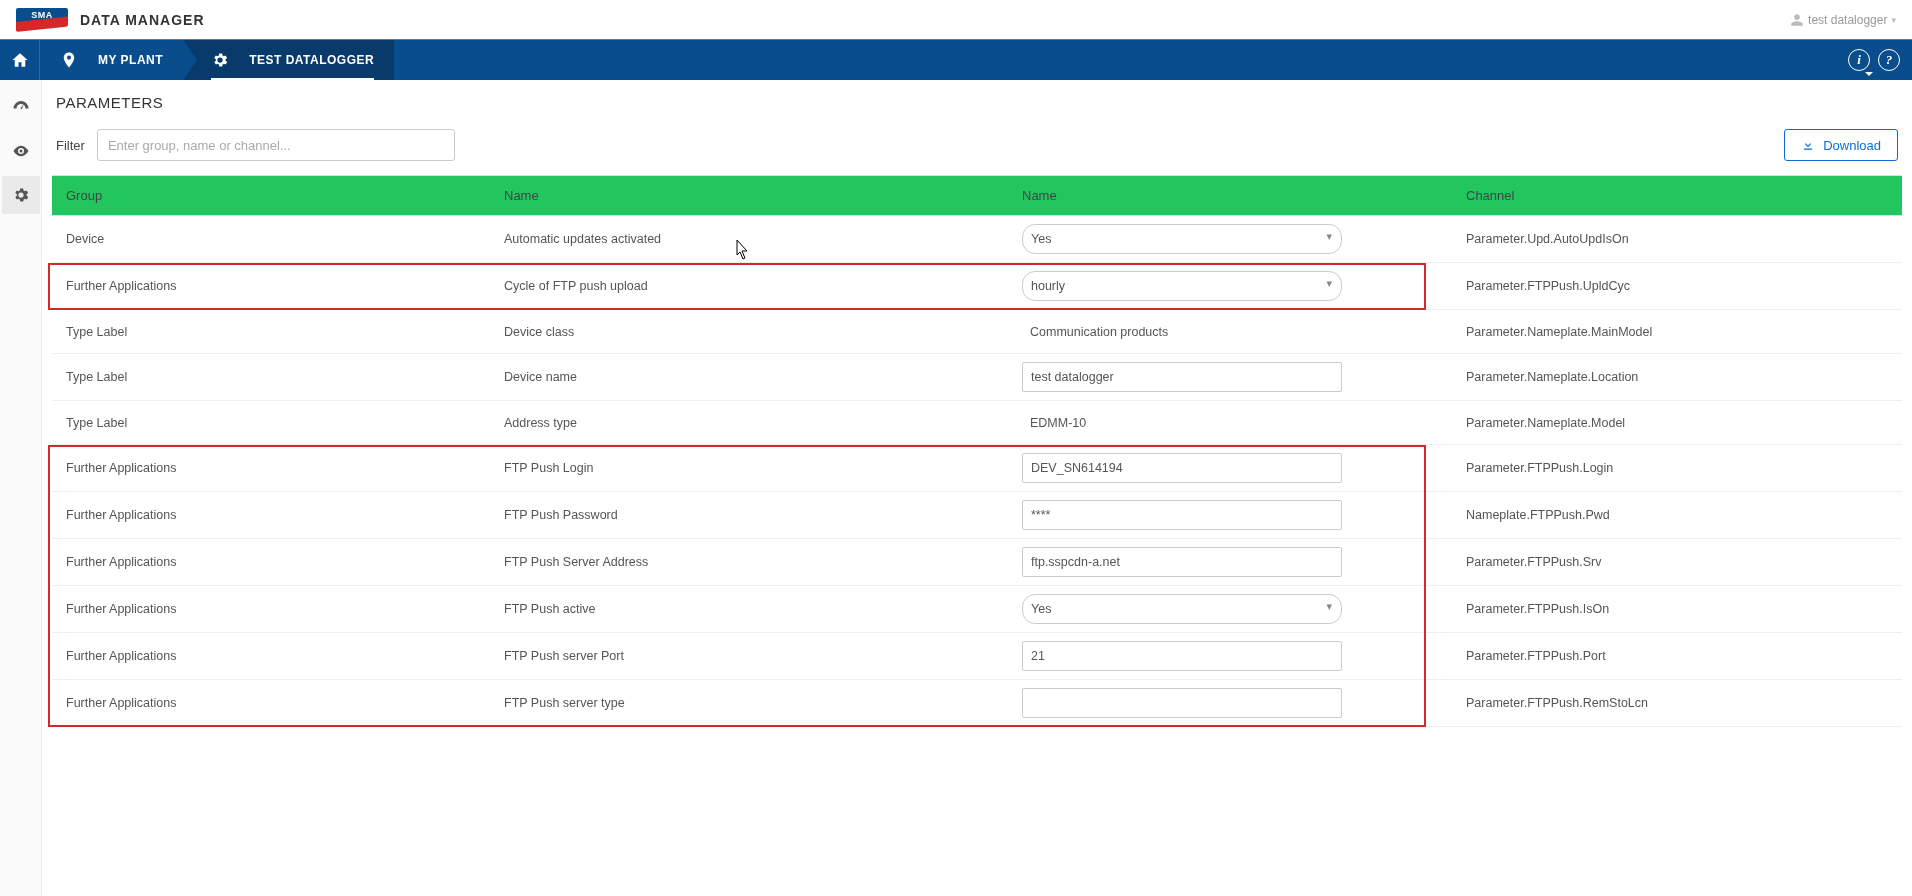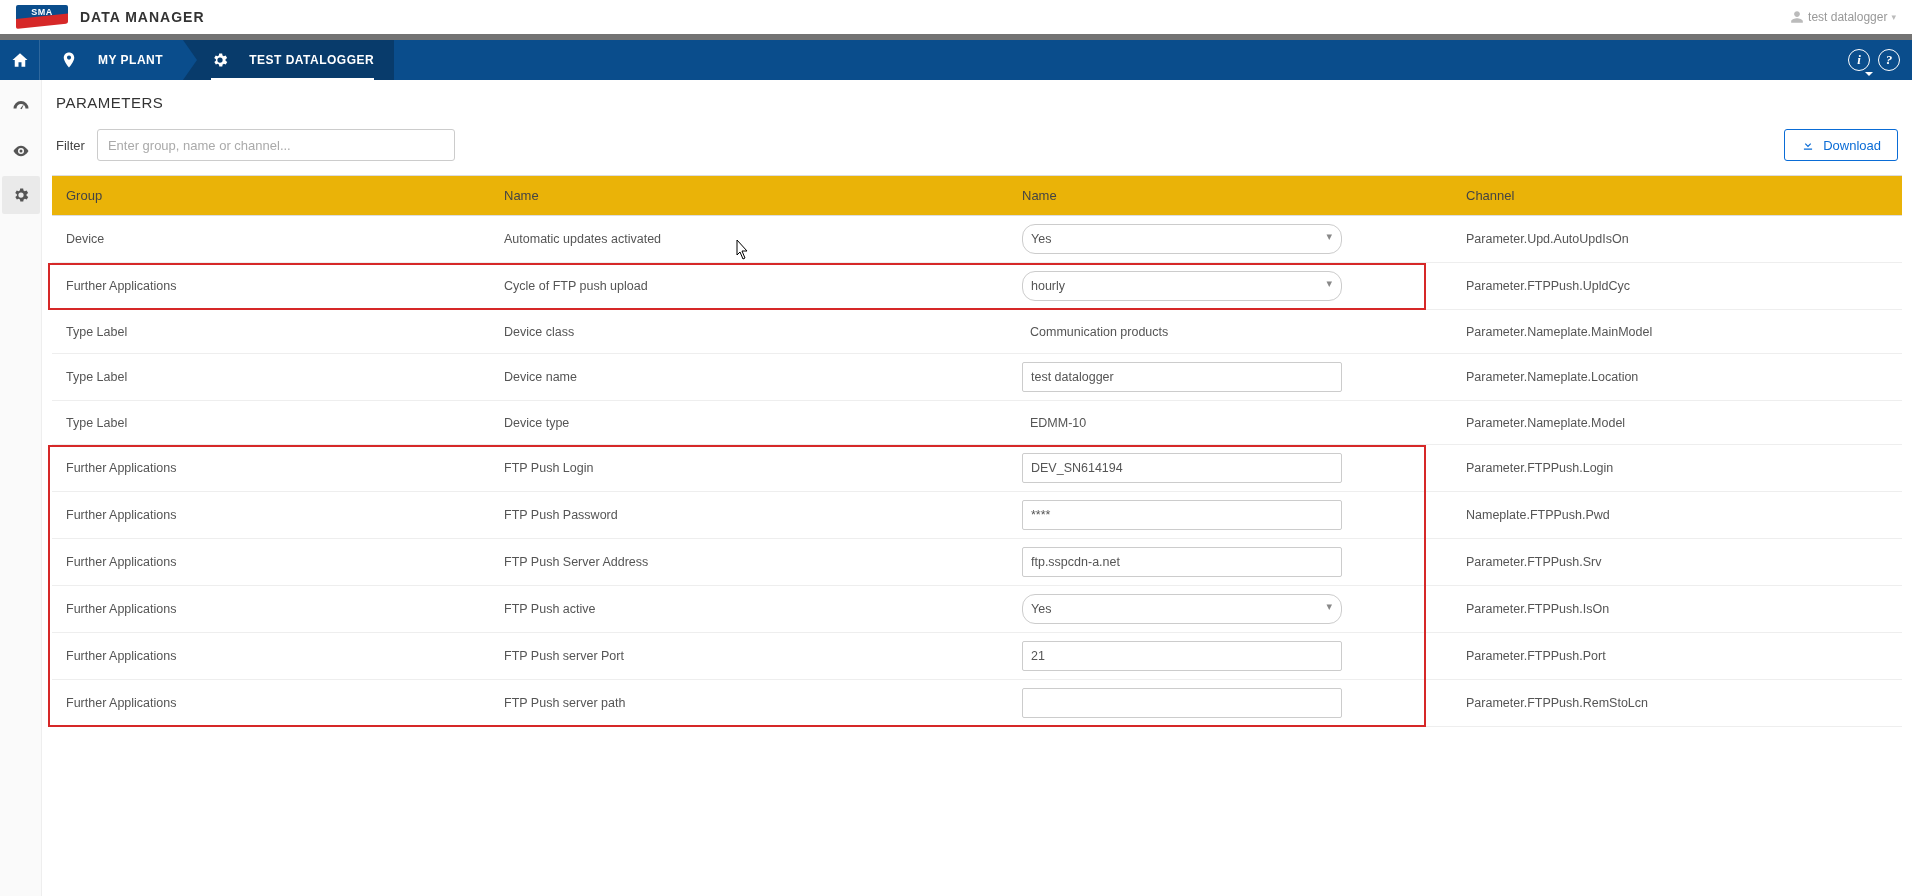--- a/index.html
+++ b/index.html
@@ -1,18 +1,18 @@
 <!DOCTYPE html>
 <html><head>
 <meta charset="utf-8">
 <style>
 * { box-sizing: border-box; margin: 0; padding: 0; }
 body { font-family: Arial, sans-serif; font-size: 13px; color: #333; background: #fff; }
 
-.top-header { display: flex; align-items: center; justify-content: space-between; padding: 6px 16px; border-bottom: 6px solid #737373; height: 40px; }
+.top-header { display: flex; align-items: center; justify-content: space-between; padding: 6px 16px; border-bottom: 1px solid #737373; height: 40px; }
 .top-header-left { display: flex; align-items: center; gap: 12px; }
 .logo { width: 52px; height: 24px; position: relative; }
 .logo-top { position:absolute; top:0; left:0; width:100%; height:14px; background:#0a4d8c; border-radius:2px 2px 0 0; display:flex; align-items:center; justify-content:center; color:#fff; font-size:9px; font-weight:bold; letter-spacing:0.5px;}
 .logo-bot { position:absolute; bottom:0; left:0; width:100%; height:10px; background:#d62828; border-radius:0 0 2px 2px; transform: skewY(-6deg); transform-origin: left; }
 .app-title { font-size: 14px; font-weight: bold; letter-spacing: 1px; color: #333; }
 .user-area { color: #999; font-size: 12px; display:flex; align-items:center; gap:4px;}
 .user-icon-svg { width:14px; height:14px; fill:#bbb;}
 
 .nav-bar { background: #0a4d8c; height: 40px; display: flex; align-items: stretch; color:#fff;}
 .nav-home { width:40px; display:flex; align-items:center; justify-content:center; border-right:1px solid rgba(255,255,255,0.15);}
@@ -34,21 +34,21 @@
 .content { flex:1; padding:14px 10px 0 10px;}
 .page-title { font-size:15px; font-weight:normal; letter-spacing:0.5px; color:#333; margin-bottom:18px; padding-left:4px;}
 .toolbar { display:flex; align-items:center; justify-content:space-between; padding:0 4px 14px 4px;}
 .filter-wrap { display:flex; align-items:center; gap:12px;justify-content:flex-end;}
 .filter-label { font-size:13px; color:#444;}
 .filter-input { width:358px; height:32px; border:1px solid #ccc; border-radius:3px; padding:0 10px; font-size:13px; color:#555;}
 .filter-input::placeholder{color:#aaa;}
 .download-btn { border:1px solid #0a6cd6; color:#0a6cd6; background:#fff; height:32px; padding:0 16px; border-radius:3px; display:flex; align-items:center; gap:8px; font-size:13px; cursor:pointer;}
 
 .table { width:100%; border-collapse:collapse;}
-.table th { background:#eab308; text-align:left; font-weight:normal; color:#444; font-size:13px; padding:12px 8px; border-top:1px solid #ddd; border-bottom:1px solid #ddd;}
+.table th { background:#22c55e; text-align:left; font-weight:normal; color:#444; font-size:13px; padding:12px 8px; border-top:1px solid #ddd; border-bottom:1px solid #ddd;}
 .table td { padding:8px; font-size:12.5px; color:#555; border-bottom:1px solid #eee; vertical-align:middle; height:44px;}
 .col-group { width:24%; padding-left:14px !important;}
 .col-name  { width:28%;}
 .col-value { width:24%;}
 .col-channel{ width:24%;}
 
 .val-input { width:100%; max-width:320px; height:30px; border:1px solid #ccc; border-radius:2px; padding:0 8px; font-size:12.5px; color:#555;}
 .val-select { width:100%; max-width:320px; height:30px; border:1px solid #ccc; border-radius:13px; padding:0 8px; font-size:12.5px; color:#555; background:#fff; appearance:none; position:relative;}
 .select-wrap{position:relative; max-width:320px;}
 .select-wrap::after{content:'▾'; position:absolute; right:10px; top:6px; color:#888; pointer-events:none; font-size:11px;}
@@ -175,21 +175,21 @@
             <td class="col-channel">Parameter.Nameplate.MainModel</td>
           </tr>
           <tr>
             <td class="col-group">Type Label</td>
             <td class="col-name">Device name</td>
             <td class="col-value"><input class="val-input" value="test datalogger" style=""></td>
             <td class="col-channel">Parameter.Nameplate.Location</td>
           </tr>
           <tr>
             <td class="col-group">Type Label</td>
-            <td class="col-name">Device type</td>
+            <td class="col-name">Address type</td>
             <td class="col-value">
               <div class="val-static">EDMM-10</div>
             </td>
             <td class="col-channel">Parameter.Nameplate.Model</td>
           </tr>
           <tr>
             <td class="col-group">Further Applications</td>
             <td class="col-name">FTP Push Login</td>
             <td class="col-value"><input class="val-input" value="DEV_SN614194" style=""></td>
             <td class="col-channel">Parameter.FTPPush.Login</td>
@@ -215,21 +215,21 @@
             <td class="col-channel">Parameter.FTPPush.IsOn</td>
           </tr>
           <tr>
             <td class="col-group">Further Applications</td>
             <td class="col-name">FTP Push server Port</td>
             <td class="col-value"><input class="val-input" value="21" style=""></td>
             <td class="col-channel">Parameter.FTPPush.Port</td>
           </tr>
           <tr>
             <td class="col-group">Further Applications</td>
-            <td class="col-name">FTP Push server path</td>
+            <td class="col-name">FTP Push server type</td>
             <td class="col-value"><input class="val-input" style=""></td>
             <td class="col-channel">Parameter.FTPPush.RemStoLcn</td>
           </tr>
         </tbody>
     </table>
 
     <div class="cursor-arrow">
       <svg viewBox="0 0 12 20">
           <path d="M0 0l0 15 3-3 3 7 2-1-3-7 5 0z" fill="#fff" stroke="#000" stroke-width="1"></path>
         </svg>

